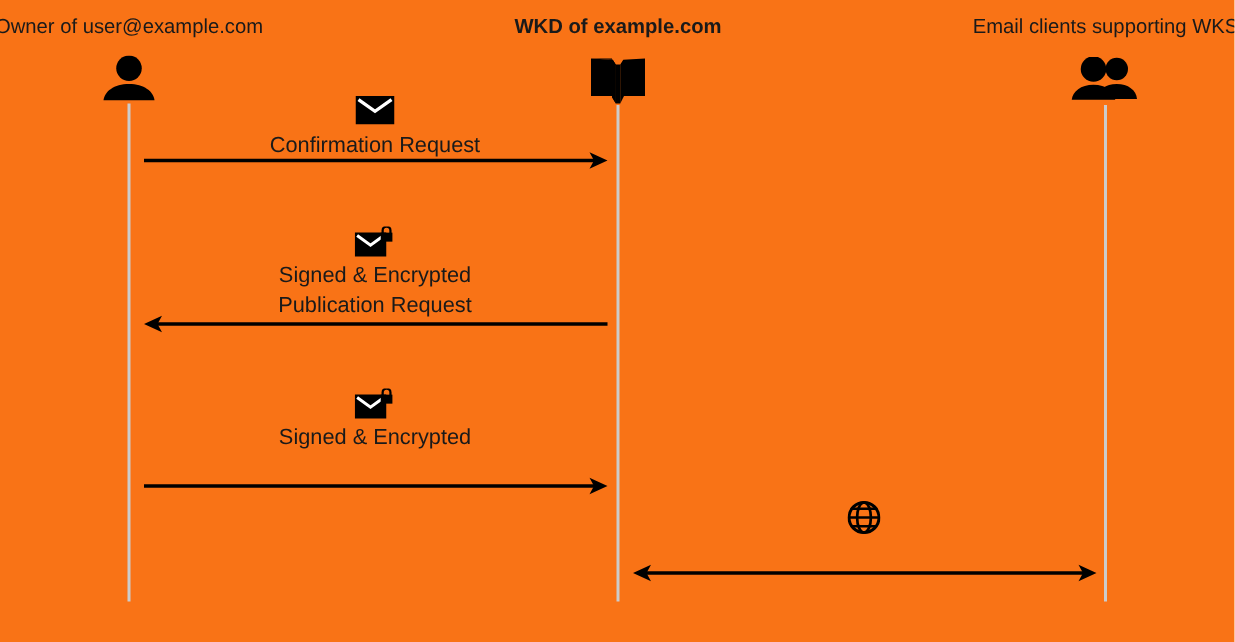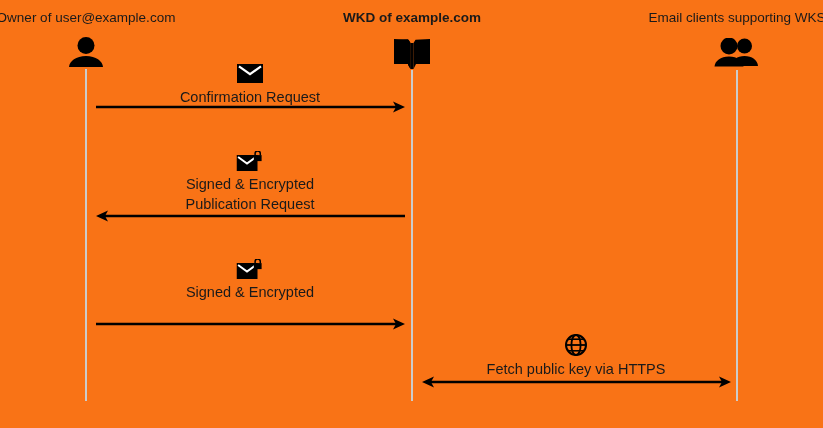--- a/index.html
+++ b/index.html
@@ -143,22 +143,19 @@
 
   <div class="msg-icon" style="left:576px; top:334px;">
     <svg width="22" height="22" viewBox="0 0 22 22" xmlns="http://www.w3.org/2000/svg">
       <circle cx="11" cy="11" r="10" fill="none" stroke="#000000" stroke-width="2"></circle>
       <ellipse cx="11" cy="11" rx="4.6" ry="10" fill="none" stroke="#000000" stroke-width="1.8"></ellipse>
       <line x1="1" y1="11" x2="21" y2="11" stroke="#000000" stroke-width="1.8"></line>
       <line x1="3.1" y1="5.2" x2="18.9" y2="5.2" stroke="#000000" stroke-width="1.6"></line>
       <line x1="3.1" y1="16.8" x2="18.9" y2="16.8" stroke="#000000" stroke-width="1.6"></line>
     </svg>
   </div>
-  <div class="msg-text" style="left:576px; top:359px;">
-    <div>Fetch public key via HTTPS</div>
-  </div>
   <svg class="arrow-svg" style="left:422px; top:374px;" width="310" height="16">
     <line x1="6" y1="8" x2="303" y2="8" stroke="#000000" stroke-width="2.4"></line>
     <path d="M0 8 L12 2.5 L9 8 L12 13.5 Z" fill="#000000"></path>
     <path d="M309 8 L297 2.5 L300 8 L297 13.5 Z" fill="#000000"></path>
   </svg>
 
 </div>
 
 </body></html>

